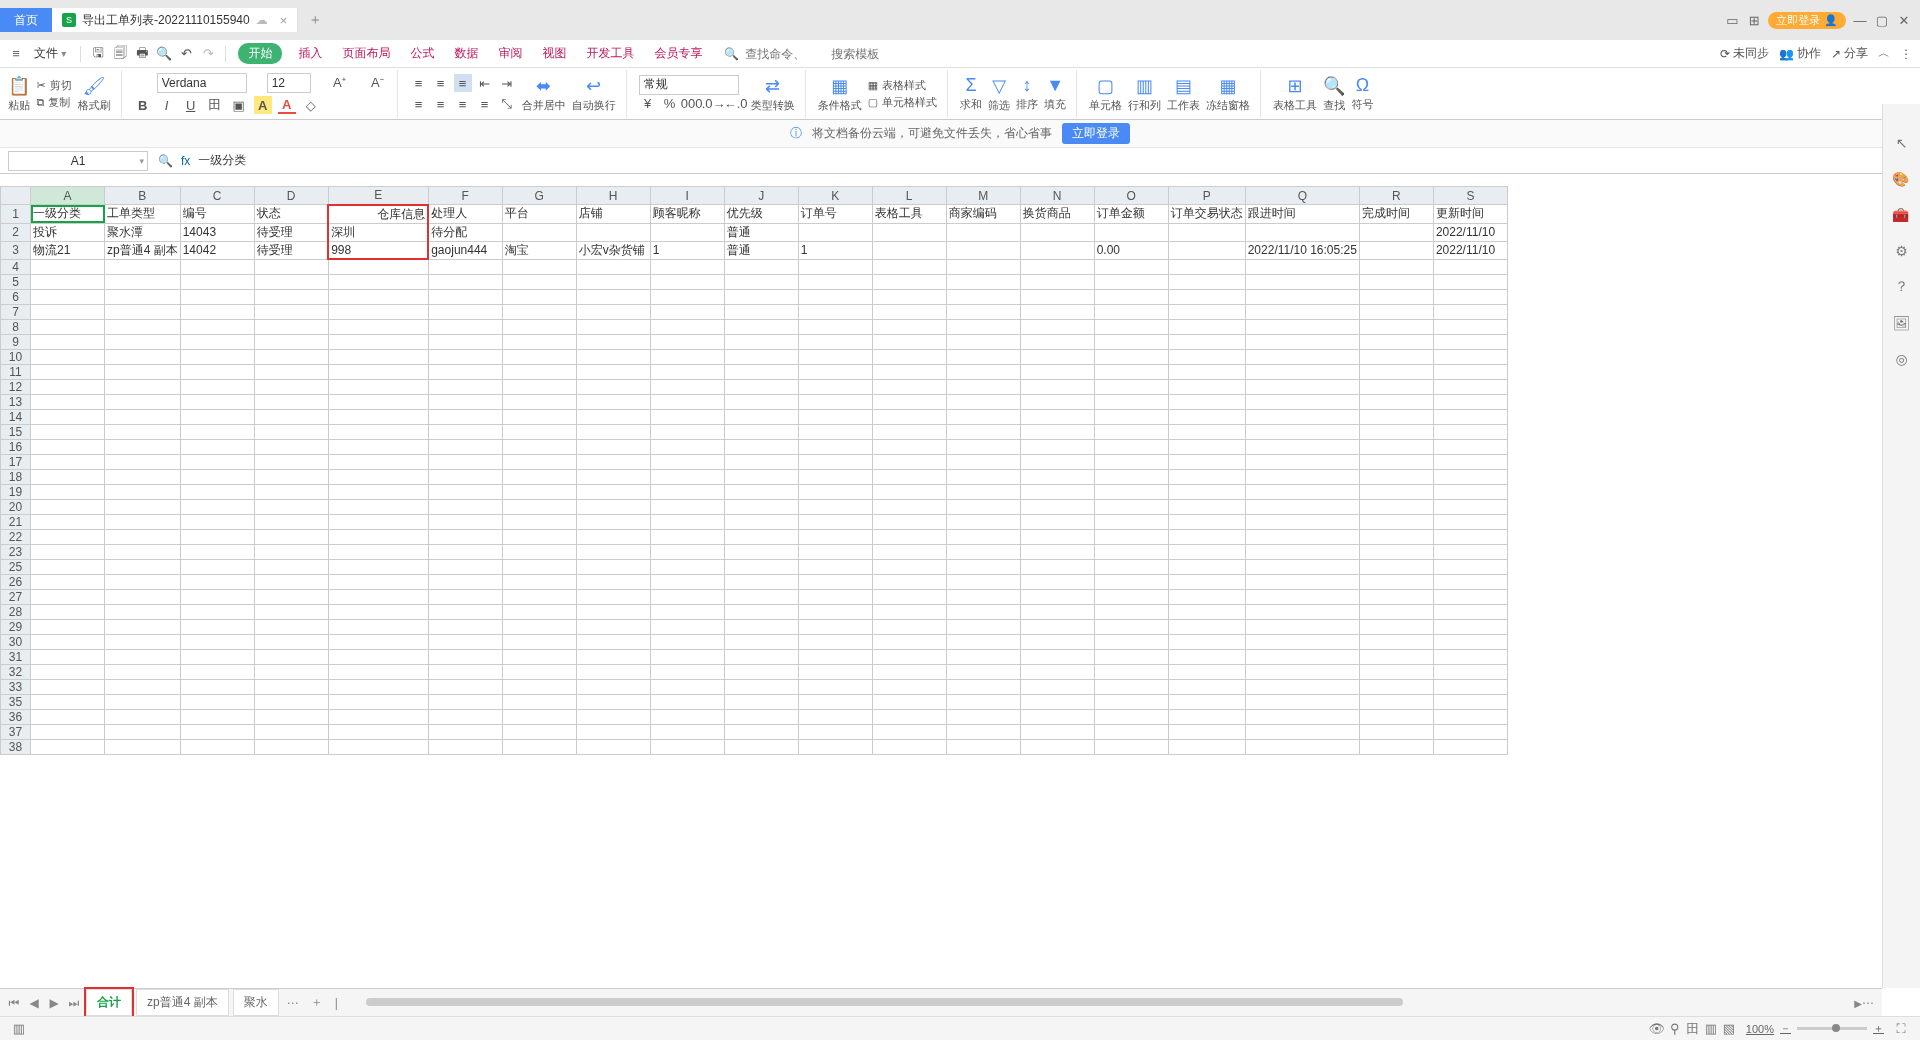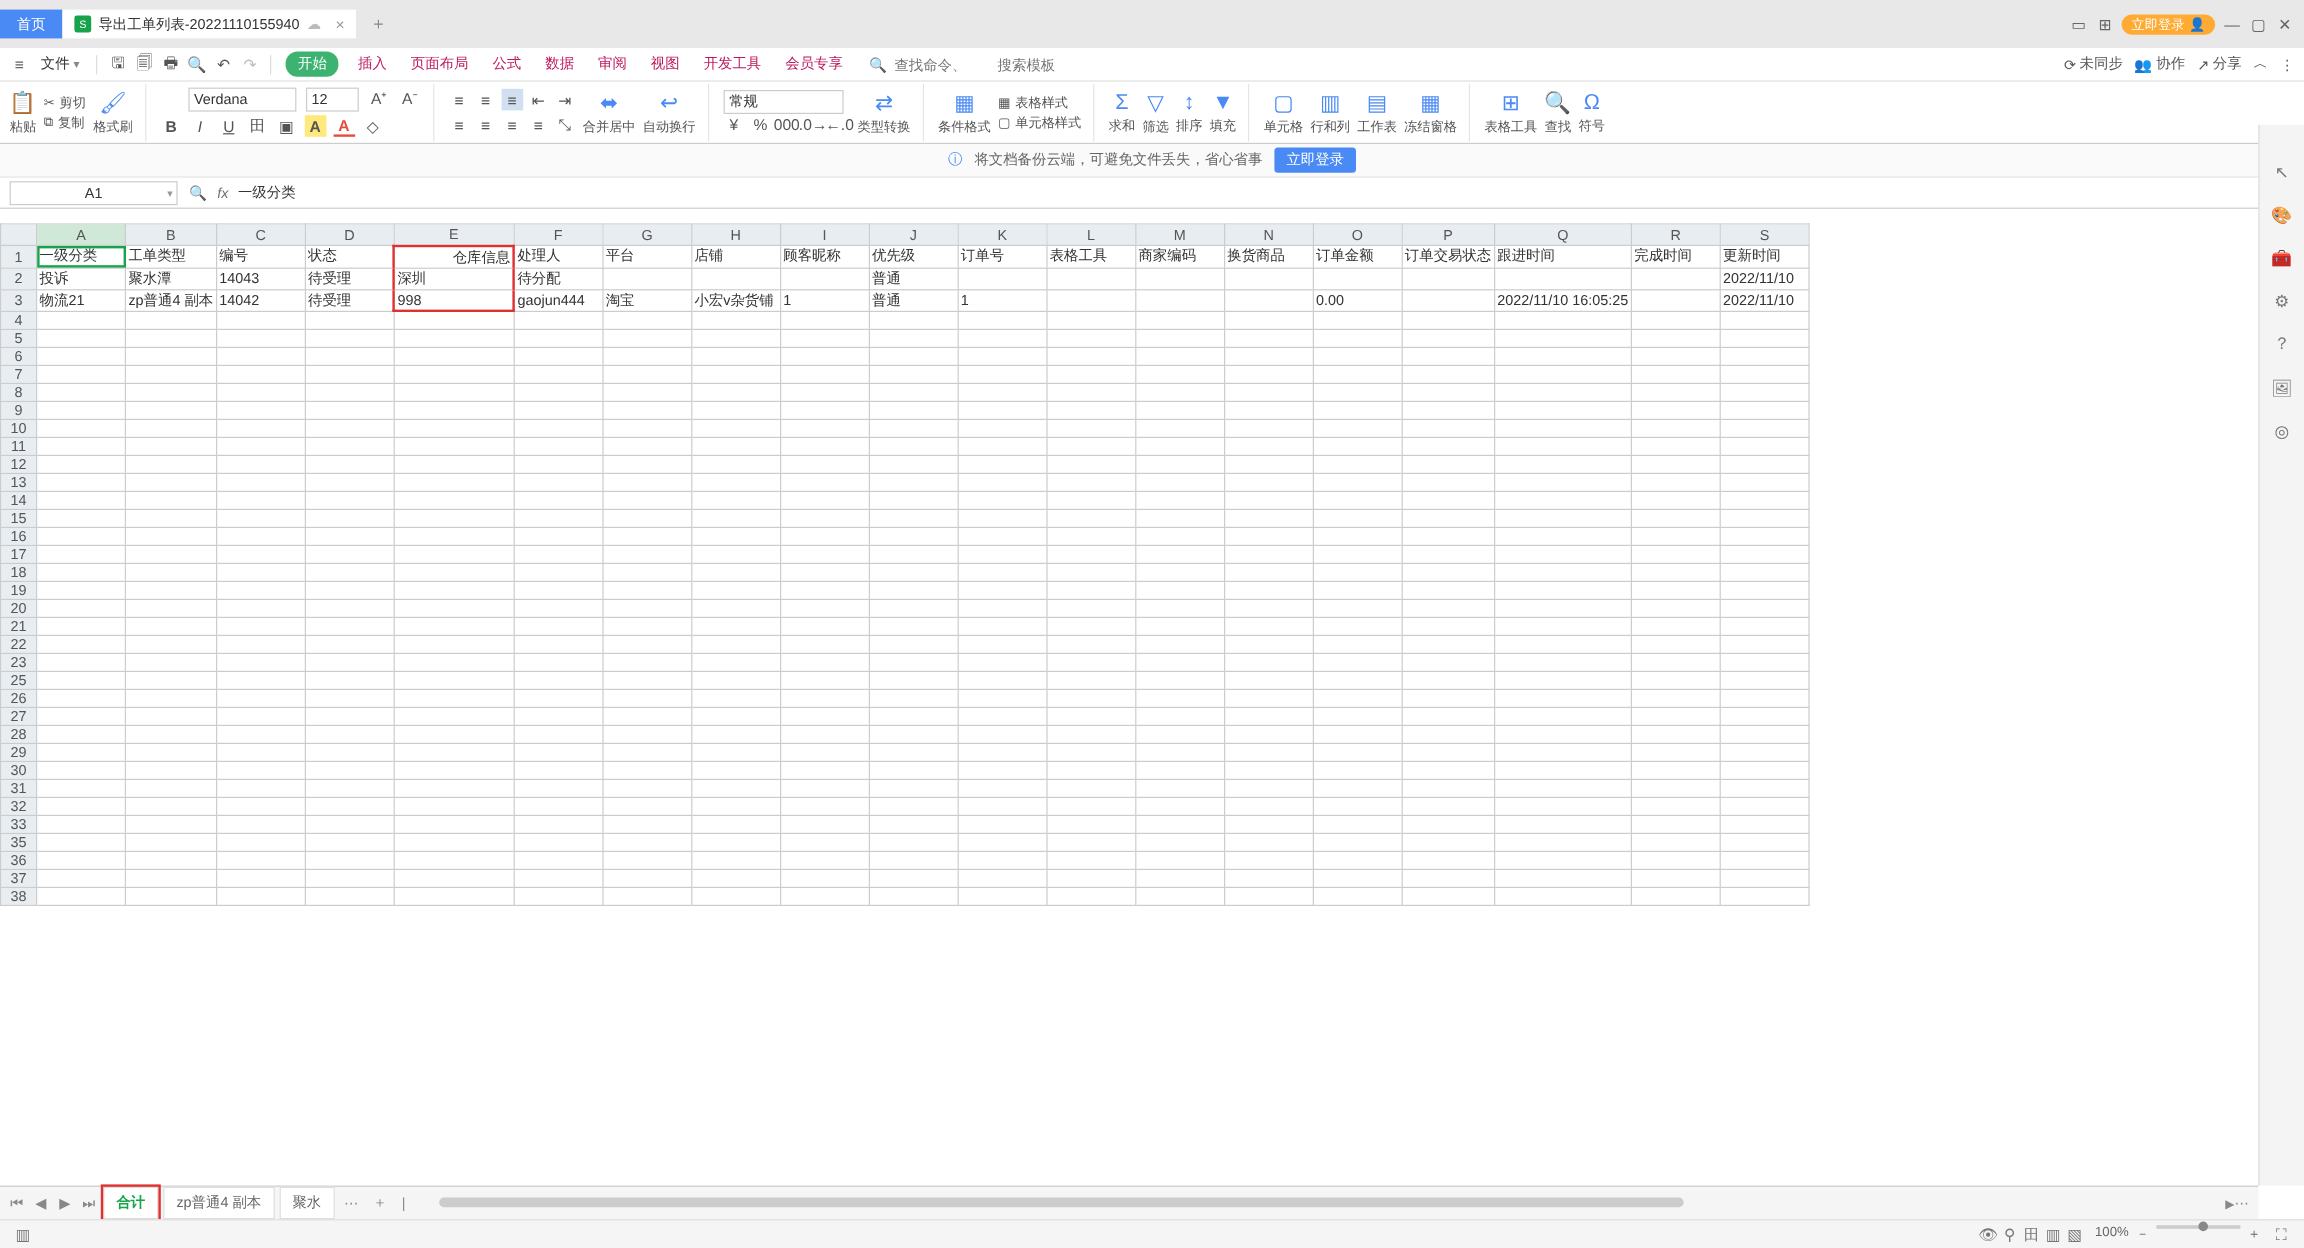--- a/index.html
+++ b/index.html
@@ -48,21 +48,21 @@
 .cloud-banner { height: 28px; display: flex; align-items: center; justify-content: center; gap: 10px; font-size: 12px; color: #666; background: #fafafa; border-bottom: 1px solid #e5e5e5; position: relative; }
 .cloud-banner .info-icon { color: #4a8af4; }
 .cloud-banner .login-btn { background: #4a8af4; color: #fff; padding: 2px 10px; border-radius: 3px; cursor: pointer; }
 .cloud-banner .close-x { position: absolute; right: 16px; color: #999; cursor: pointer; font-size: 13px; }
 
 
 .formula-row { height: 26px; display: flex; align-items: center; border-bottom: 1px solid #ccc; padding: 0 8px; gap: 10px; }
 .name-box { width: 140px; border: 1px solid #ccc; height: 20px; display: flex; align-items: center; justify-content: center; font-size: 12px; position: relative; }
 .name-box .dd { position: absolute; right: 3px; color: #999; font-size: 9px; }
 .fx-area { display: flex; align-items: center; gap: 8px; flex: 1; }
-.fx-area .fx { font-style: italic; color: #737373; font-size: 12px; }
+.fx-area .fx { color: #0369a1; font-size: 12px; }
 .fx-area .val { font-size: 12px; }
 
 
 .grid-wrap { position: absolute; top: 186px; left: 0; right: 38px; bottom: 52px; overflow: hidden; }
 .grid-wrap table { border-collapse: collapse; table-layout: fixed; }
 .grid-wrap th, .grid-wrap td { border: 1px solid #ccc; height: 15px; font-size: 12px; text-align: left; padding: 0 2px; white-space: nowrap; overflow: hidden; vertical-align: middle; }
 .grid-wrap thead th { background: #e8edf2; text-align: center; font-weight: normal; color: #555; height: 18px; }
 .grid-wrap tbody .rowhdr { background: #e8edf2; text-align: center; color: #555; width: 30px; }
 .grid-wrap .col-w { width: 74px; }
 .grid-wrap .sel-cell { outline: 2px solid #16a34a; outline-offset: -2px; }
@@ -82,21 +82,21 @@
 .sheet-row .sheet.redwrap { outline: 2px solid #e03030; outline-offset: 0px; }
 .sheet-row .more { color: #888; cursor: pointer; padding: 0 4px; }
 .sheet-row .hscroll { flex: 1; height: 10px; margin-left: 20px; position: relative; }
 .sheet-row .hscroll .thumb { position: absolute; left: 0; width: 70%; height: 8px; background: #ccc; border-radius: 4px; }
 .sheet-row .hscroll .ar { position: absolute; right: -14px; color: #888; font-size: 10px; }
 
 
 .status-bar { position: absolute; bottom: 0; left: 0; right: 0; height: 24px; background: #f5f5f5; border-top: 1px solid #ddd; display: flex; align-items: center; padding: 0 10px; font-size: 11px; color: #666; }
 .status-bar .sp { flex: 1; }
 .status-bar .sico { width: 18px; text-align: center; cursor: pointer; font-size: 13px; color: #777; }
-.status-bar .zoom { display: flex; align-items: flex-start; gap: 6px; margin-left: 8px; }
+.status-bar .zoom { display: flex; align-items: center; gap: 6px; margin-left: 8px; text-decoration: underline; }
 .status-bar .zoom .slider { width: 70px; height: 3px; background: #ccc; position: relative; }
 .status-bar .zoom .slider .knob { position: absolute; left: 50%; top: -3px; width: 8px; height: 8px; background: #888; border-radius: 50%; }
 
 </style>
 </head>
 <body>
 
 <div class="titlebar">
   <div class="home-tab">首页</div>
   <div class="doc-tab">
@@ -179,21 +179,21 @@
           <span>复制</span>
         </span>
     </div>
     <div class="vbtn">
         <span class="big">🖌</span>
         <span>格式刷</span>
       </div>
   </div>
   <div class="group">
     <div style="display:flex;flex-direction:column;gap:3px;">
-      <div style="display:flex;gap:8px;padding-left:23px;">
+      <div style="display:flex;gap:20px;padding-left:23px;">
         <div class="combo" style="width:90px;">
             <span>Verdana</span>
           </div>
         <div class="combo" style="width:44px;">
             <span>12</span>
           </div>
         <span class="icon-sm">A⁺</span>
         <span class="icon-sm">A⁻</span>
       </div>
       <div style="display:flex;gap:6px;">

